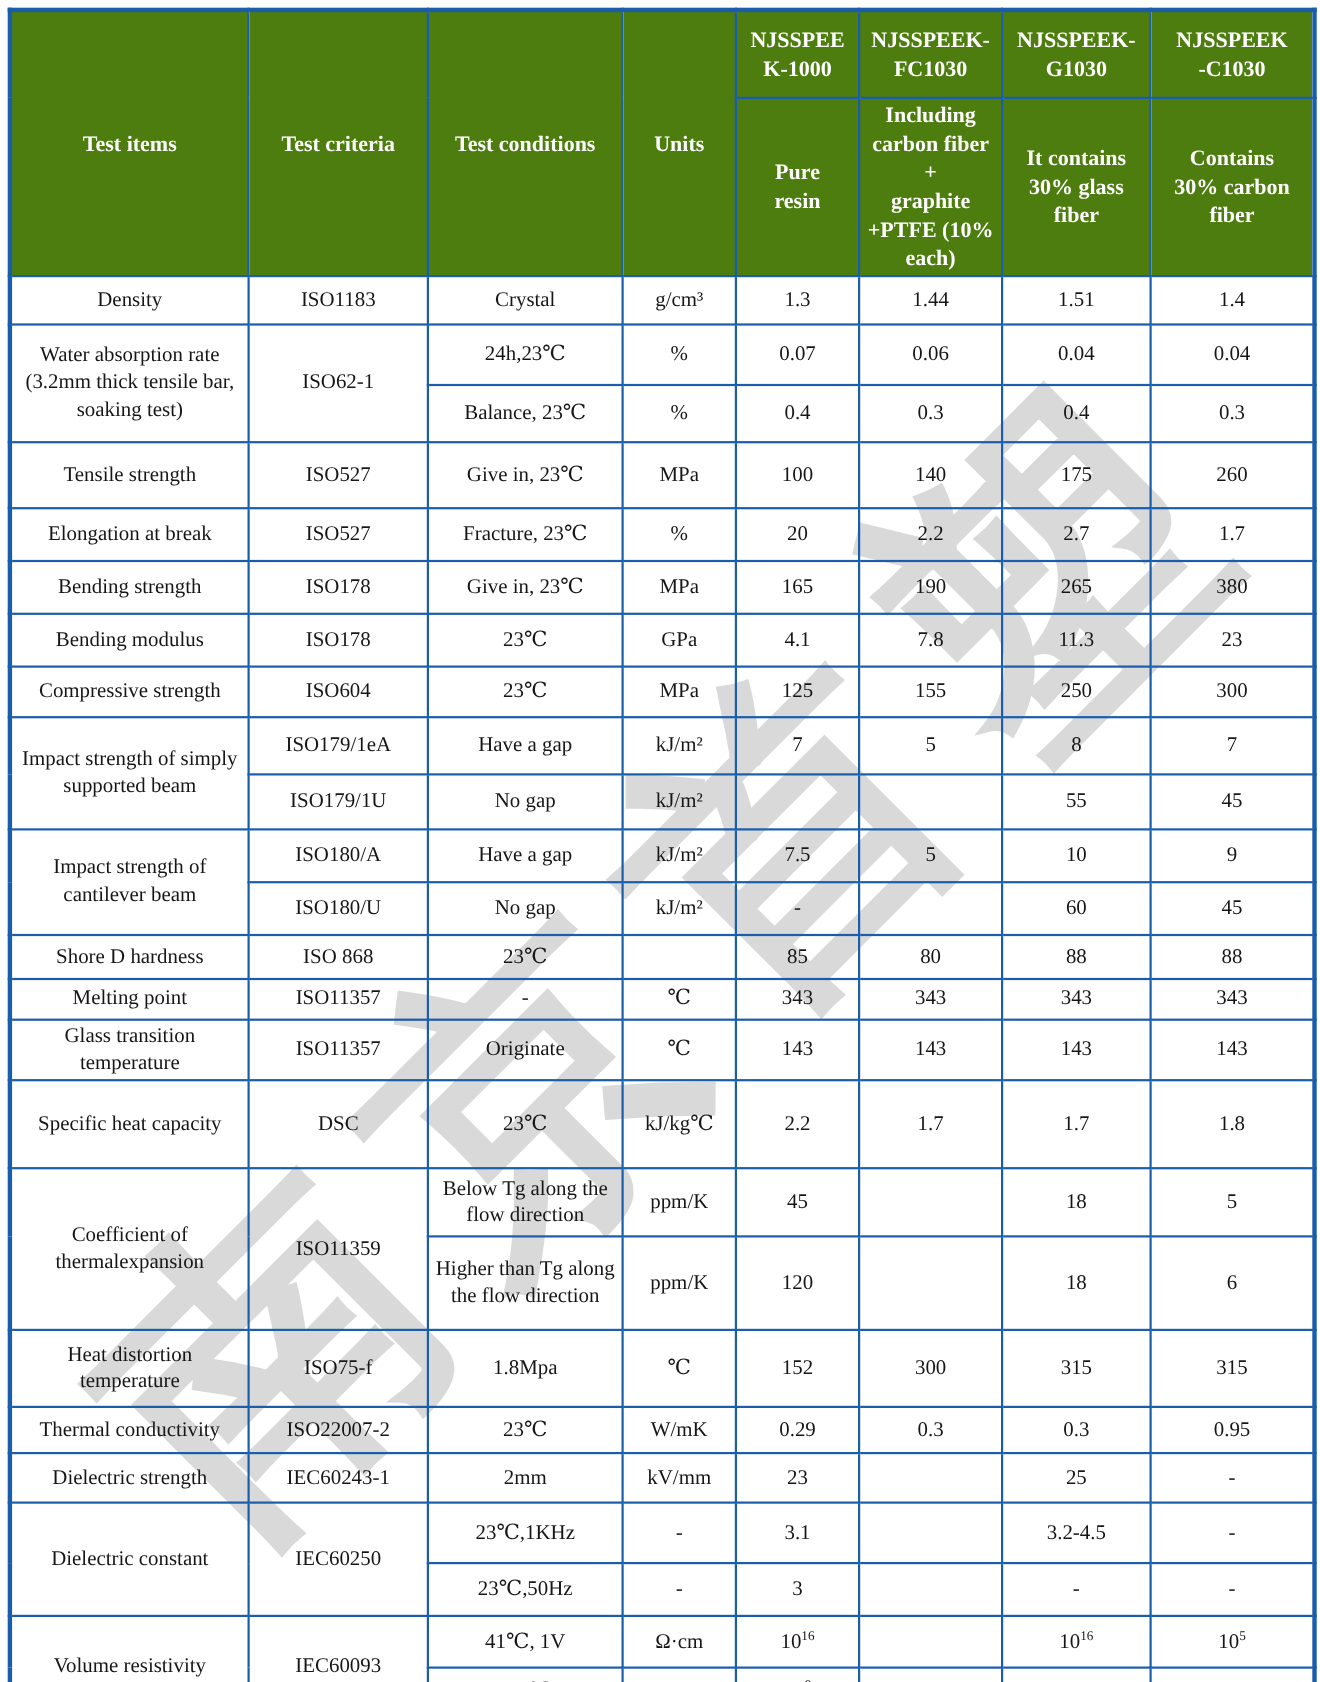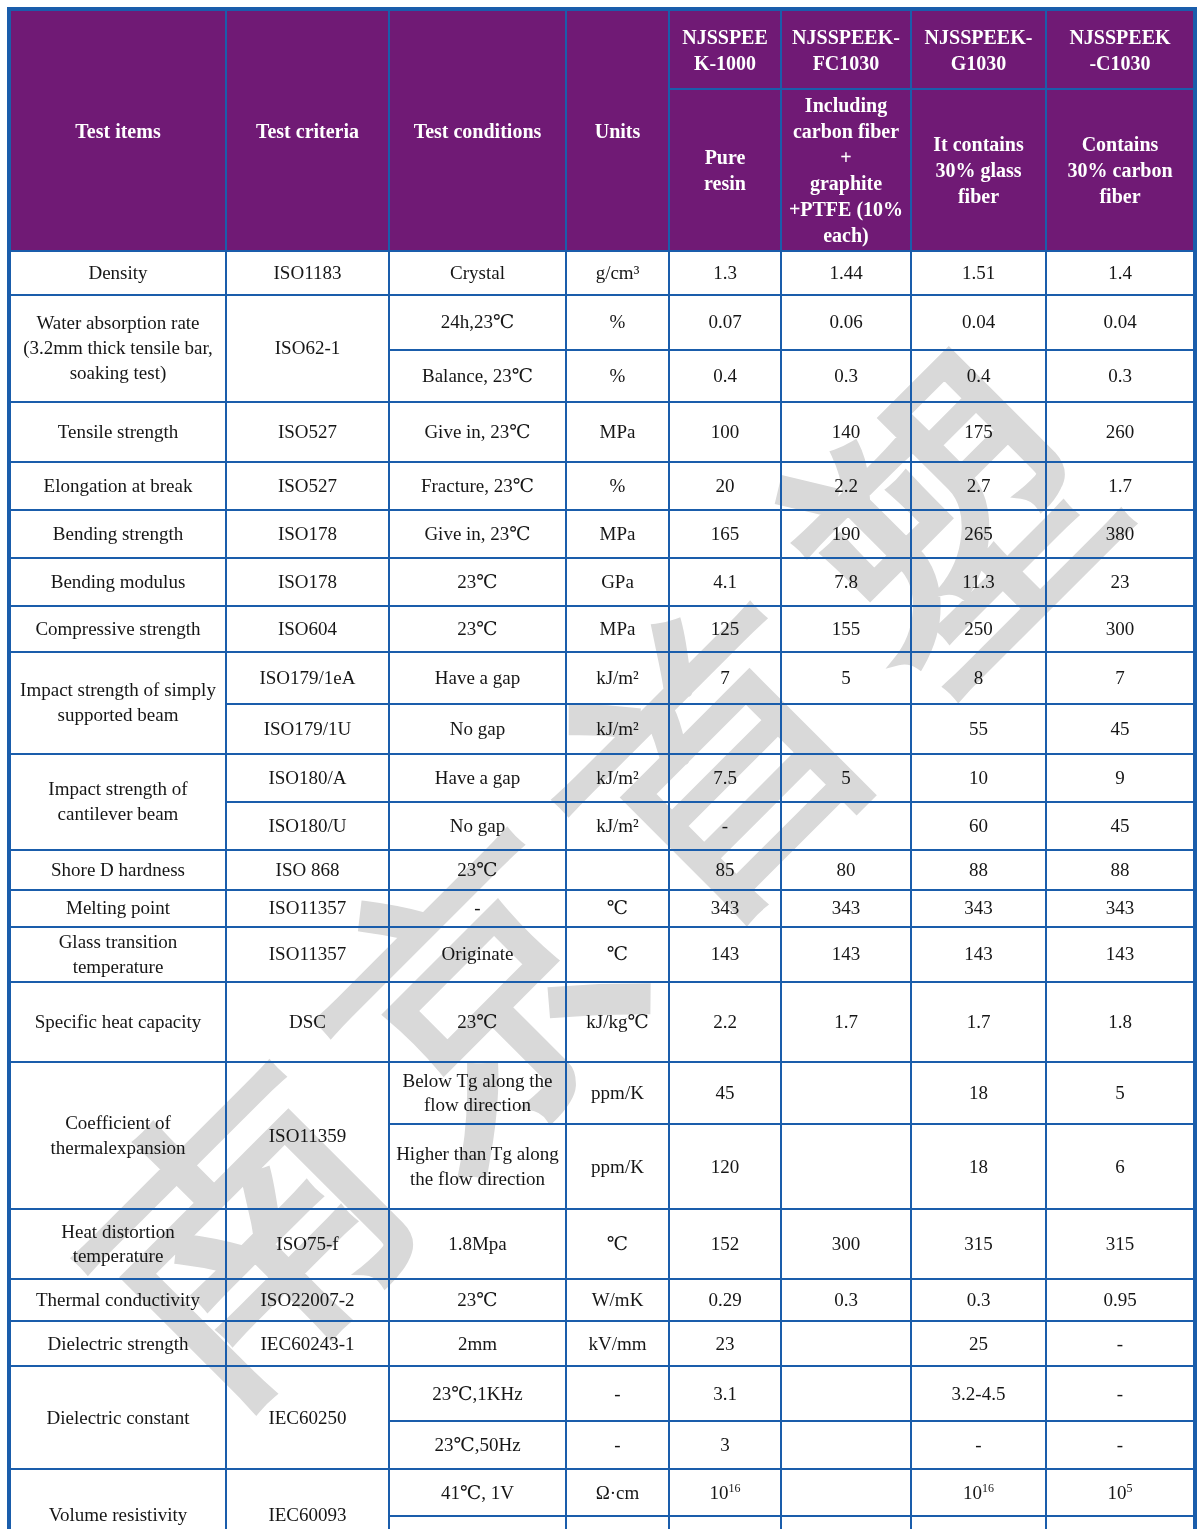--- a/index.html
+++ b/index.html
@@ -34,21 +34,21 @@
   }
   th,td{
     border:2px solid #1a5dab;
     text-align:center;
     vertical-align:middle;
     padding:2px 4px;
     overflow:hidden;
     background:transparent;
   }
   thead th{
-    background:#701a75;
+    background:#4d7c0f;
     color:#ffffff;
     font-weight:bold;
     font-size:20px;
     line-height:1.3;
     text-align:center;
   }
   .product-name,.product-desc{white-space:pre-line;}
   td{
     font-size:19px;
     color:#161616;

